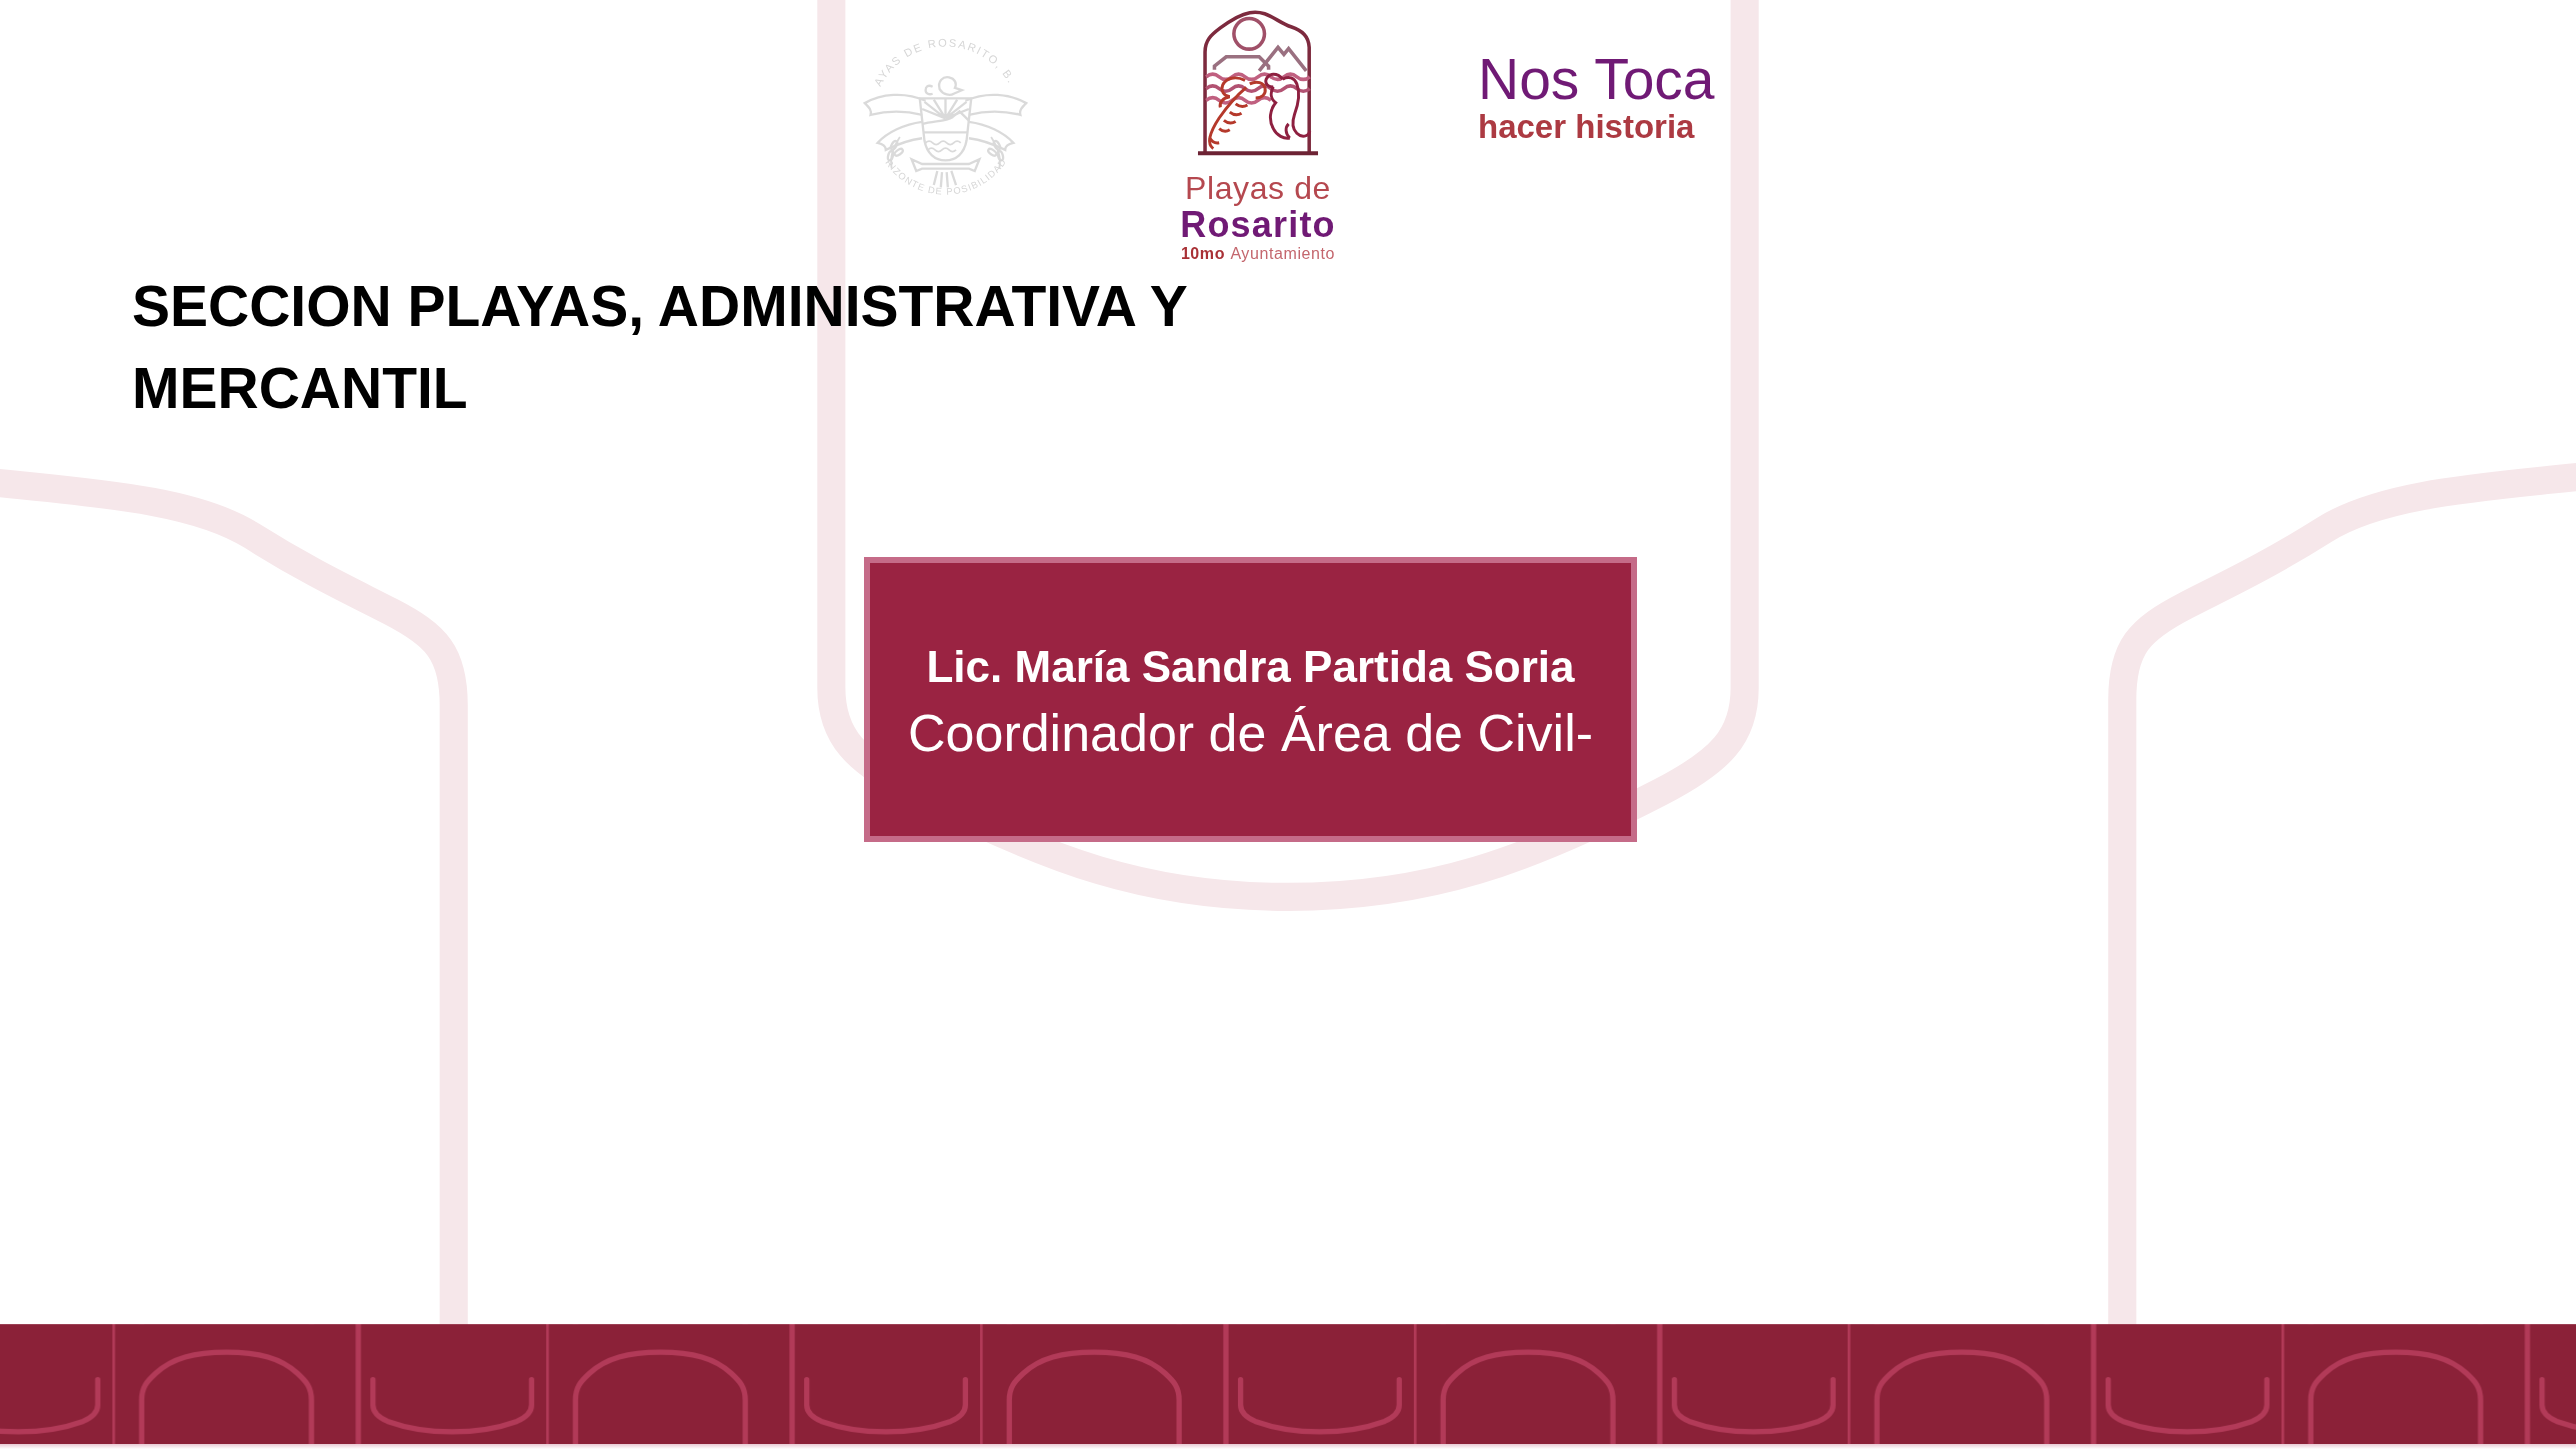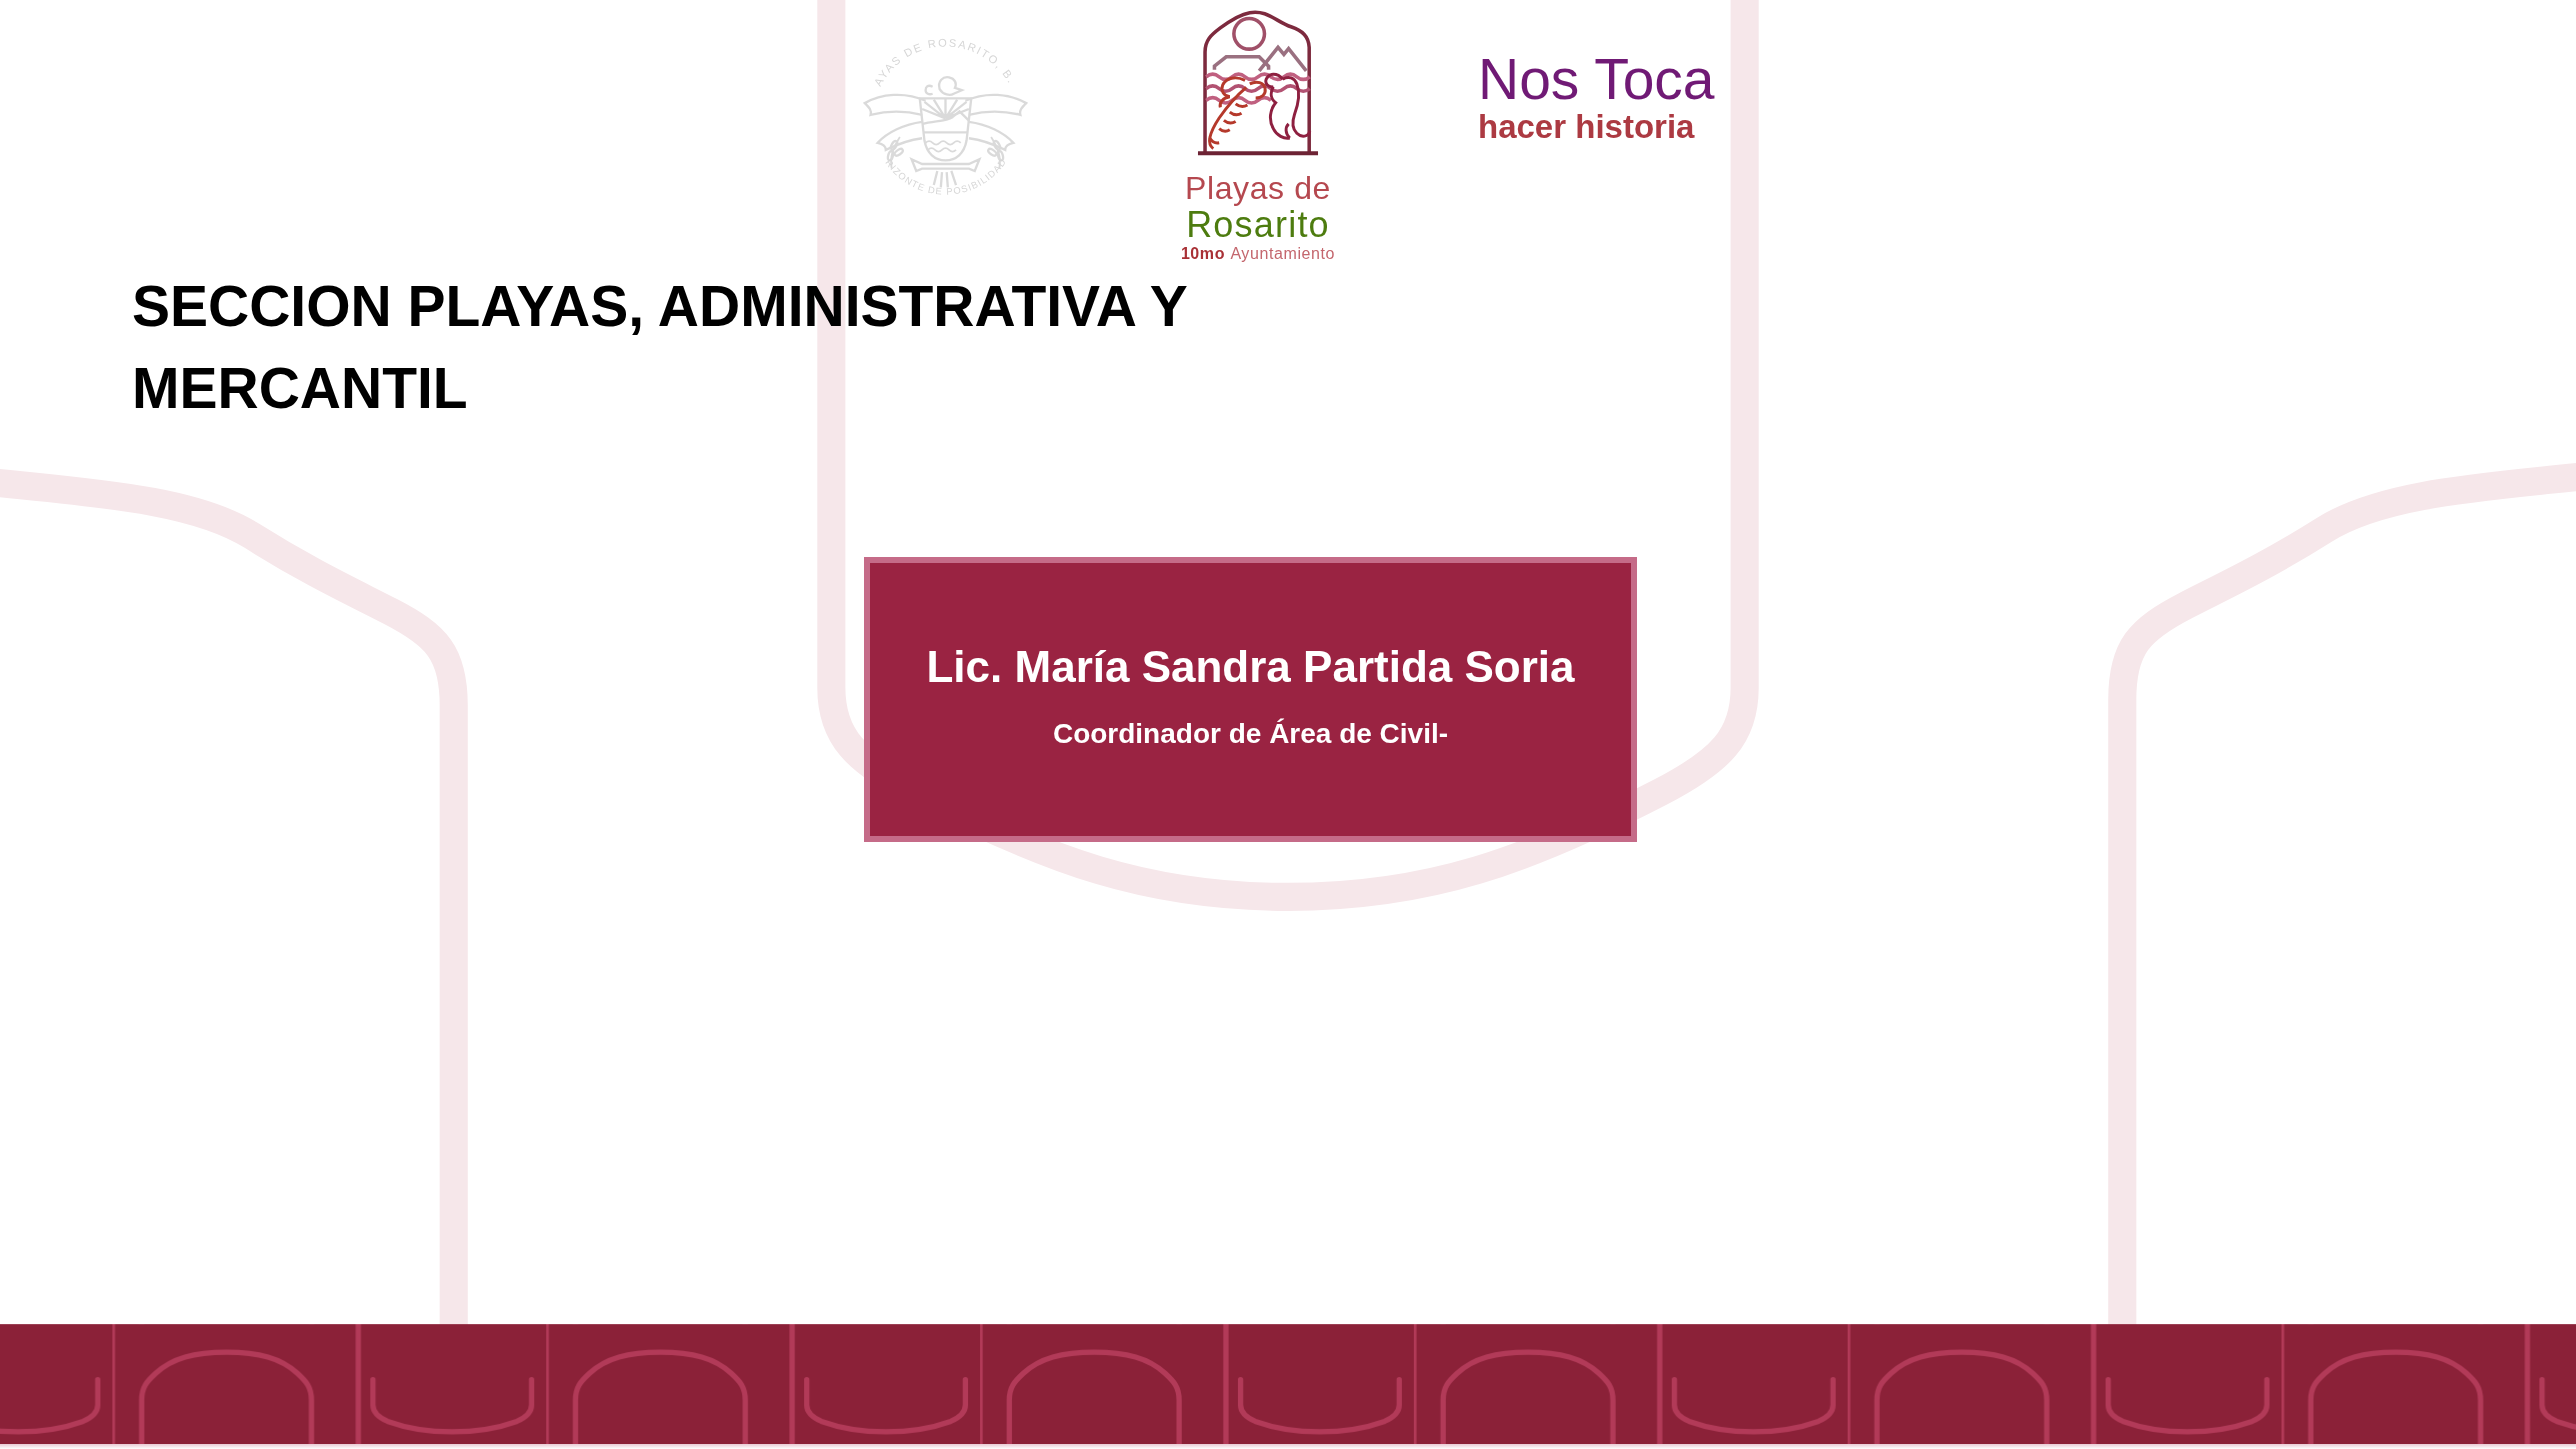--- a/index.html
+++ b/index.html
@@ -7,41 +7,41 @@
     position:relative;width:2576px;height:1449px;overflow:hidden;background:#ffffff;
     font-family:"Liberation Sans",sans-serif;
   }
   
   .bg-motif{position:absolute;left:0;top:0;width:2576px;height:1449px;}
   
   .seal{position:absolute;left:856px;top:30px;width:179px;height:179px;opacity:.55;}
   .city-logo{position:absolute;left:1170px;top:4.7px;width:176px;text-align:center;}
   .city-logo .drawing{display:block;margin:0 auto;}
   .city-line1{font-size:32px;color:#b5484f;line-height:35px;margin-top:13px;letter-spacing:0.6px;}
-  .city-line2{font-size:36px;font-weight:normal;color:#4d7c0f;line-height:37px;letter-spacing:1.2px;}
+  .city-line2{font-size:36px;font-weight:bold;color:#701a75;line-height:37px;letter-spacing:1.2px;}
   .city-line3{font-size:16px;line-height:17.6px;margin-top:2px;letter-spacing:0.6px;}
   .city-line3 .b{font-weight:bold;color:#a93136;}
   .city-line3 .r{color:#c4666d;margin-left:5.3px;}
   .slogan{position:absolute;left:1478px;top:50px;}
   .slogan-line1{font-size:57px;color:#701a75;line-height:59px;letter-spacing:0px;}
   .slogan-line2{font-size:33px;font-weight:bold;color:#ac3a42;line-height:35px;margin-top:0;letter-spacing:0px;}
   
   .page-title{
     position:absolute;left:132px;top:265px;color:#000000;
     font-size:57px;font-weight:bold;line-height:82px;white-space:nowrap;
   }
   
   .org-box{
     position:absolute;left:864px;top:557px;width:773px;height:285px;
     background:#9a2342;border:6.4px solid #c56b88;box-sizing:border-box;
     display:flex;flex-direction:column;justify-content:center;
     text-align:center;color:#ffffff;
   }
   .org-name{font-size:44px;font-weight:bold;line-height:67px;}
-  .org-role{font-size:28px;font-weight:bold;line-height:67px;}
+  .org-role{font-size:52px;font-weight:normal;line-height:67px;}
   
   .bottom-band{position:absolute;left:0;top:1324px;width:2576px;height:125px;}
   .band-edge{
     position:absolute;left:0;top:1444px;width:2576px;height:5.3px;
     background:linear-gradient(#e9c9d3,#ffffff);
   }
 </style>
 </head>
 <body>
 

